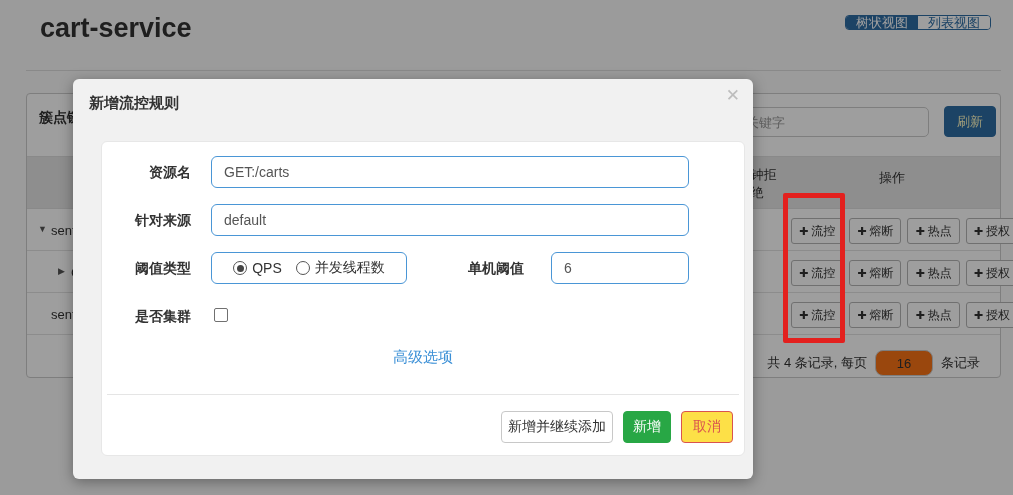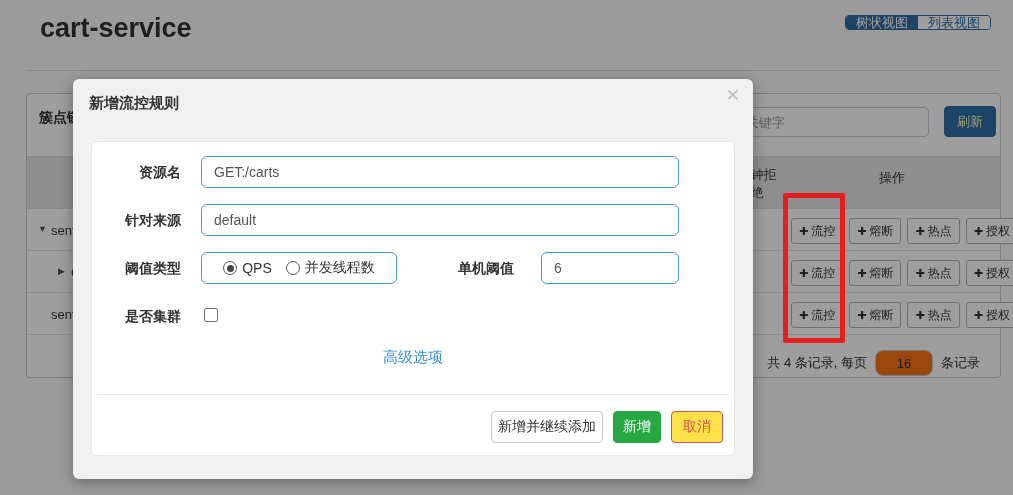--- a/index.html
+++ b/index.html
@@ -45,21 +45,21 @@
                    font-size:13px;color:#333;box-sizing:border-box;background:#f97316;outline:none;}
 
   
   .overlay{position:absolute;inset:0;background:rgba(0,0,0,0.38);z-index:10;}
 
   
   .modal{position:absolute;left:73px;top:79px;width:680px;height:400px;background:#f1f1f1;border-radius:6px;
          box-shadow:0 3px 14px rgba(0,0,0,0.35);z-index:20;text-decoration:underline;}
   .modal-title{position:absolute;left:16px;top:15px;font-size:15px;font-weight:bold;color:#333;}
   .modal-close{position:absolute;right:13px;top:6px;font-size:17px;font-weight:bold;color:#bdbdbd;cursor:pointer;}
-  .modal-inner{position:absolute;left:18px;top:62px;width:644px;height:315px;background:#fff;
+  .modal-inner{position:absolute;left:28px;top:62px;width:644px;height:315px;background:#fff;
                border:1px solid #e7e7e7;border-radius:6px;box-sizing:border-box;}
 
   .f-label{position:absolute;left:0;width:89px;text-align:right;font-size:14px;font-weight:bold;color:#333;white-space:nowrap;}
   .f-input{position:absolute;left:109px;width:478px;height:32px;box-sizing:border-box;border:1px solid #4a96d6;
            border-radius:6px;padding:0 12px;font-size:14px;color:#555;background:#fff;outline:none;}
   .radio-box{position:absolute;left:109px;top:110px;width:196px;height:32px;border:1px solid #4a96d6;border-radius:6px;
              box-sizing:border-box;display:flex;align-items:center;justify-content:center;gap:14px;font-size:14px;color:#333;}
   .radio-opt{display:flex;align-items:center;gap:5px;cursor:pointer;}
   .rdo{width:14px;height:14px;border:1px solid #555;border-radius:50%;box-sizing:border-box;position:relative;display:inline-block;}
   .rdo.sel::after{content:"";position:absolute;left:2.5px;top:2.5px;right:2.5px;bottom:2.5px;background:#444;border-radius:50%;}

